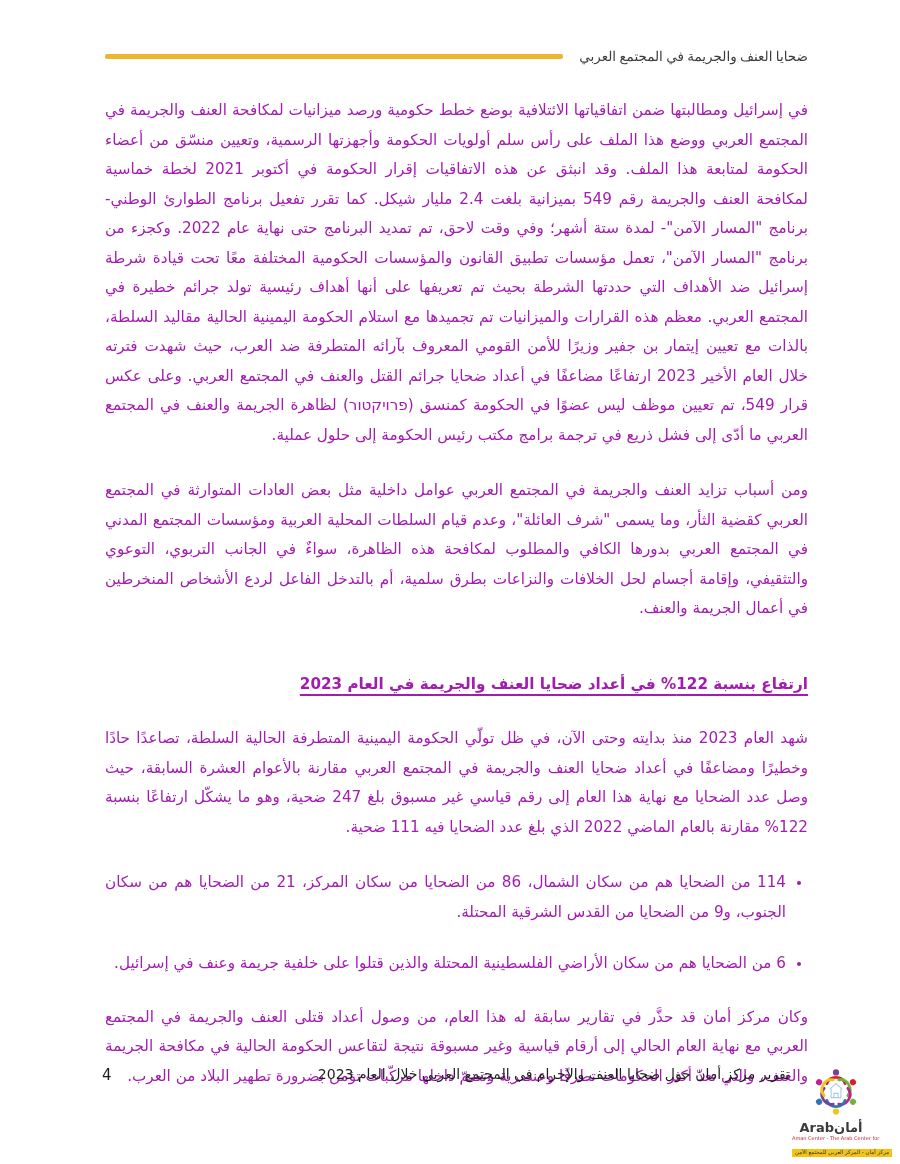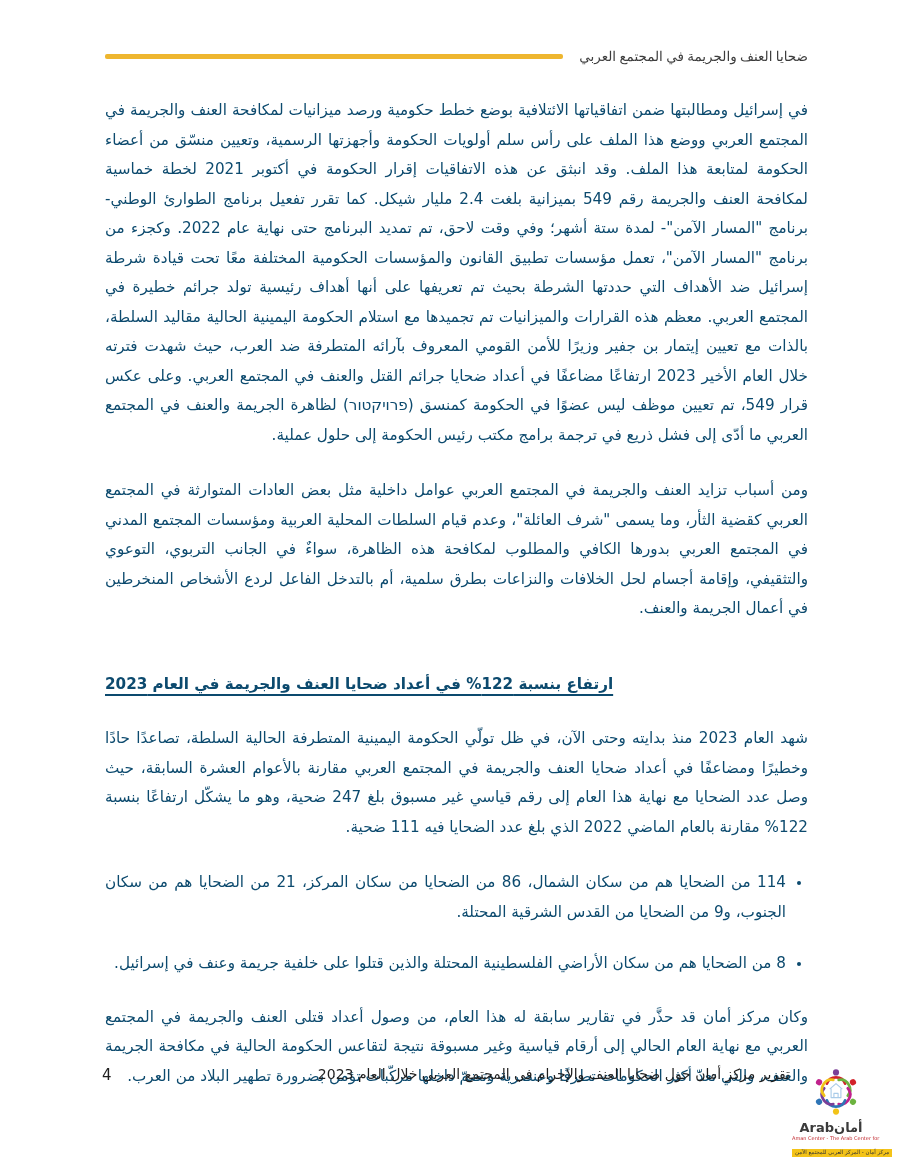--- a/index.html
+++ b/index.html
@@ -28,28 +28,28 @@
   }
 
   
   .doc-content {
     position: absolute;
     top: 96px; left: 105px; right: 92px;
     direction: rtl;
     text-align: justify;
     font-size: 15.2px;
     line-height: 29.5px;
-    color: #0c4a6e;
+    color: #a21caf;
   }
   .doc-content p { margin: 0 0 26px 0; }
   .doc-content p.closing { margin-bottom: 0; }
 
   .section-heading {
     margin: 46px 0 25px 0;
-    text-align: left;
+    text-align: right;
     font-weight: bold;
     font-size: 15.2px;
   }
   .section-heading span {
     text-decoration: underline;
     text-underline-offset: 5px;
     text-decoration-thickness: 1.5px;
   }
 
   ul.victim-list {
@@ -113,21 +113,21 @@
   <p>ومن أسباب تزايد العنف والجريمة في المجتمع العربي عوامل داخلية مثل بعض العادات المتوارثة في المجتمع العربي كقضية الثأر، وما يسمى "شرف العائلة"، وعدم قيام السلطات المحلية العربية ومؤسسات المجتمع المدني في المجتمع العربي بدورها الكافي والمطلوب لمكافحة هذه الظاهرة، سواءٌ في الجانب التربوي، التوعوي والتثقيفي، وإقامة أجسام لحل الخلافات والنزاعات بطرق سلمية، أم بالتدخل الفاعل لردع الأشخاص المنخرطين في أعمال الجريمة والعنف.</p>
 
   <div class="section-heading">
     <span>ارتفاع بنسبة 122% في أعداد ضحايا العنف والجريمة في العام 2023</span>
   </div>
 
   <p>شهد العام 2023 منذ بدايته وحتى الآن، في ظل تولّي الحكومة اليمينية المتطرفة الحالية السلطة، تصاعدًا حادًا وخطيرًا ومضاعفًا في أعداد ضحايا العنف والجريمة في المجتمع العربي مقارنة بالأعوام العشرة السابقة، حيث وصل عدد الضحايا مع نهاية هذا العام إلى رقم قياسي غير مسبوق بلغ 247 ضحية، وهو ما يشكّل ارتفاعًا بنسبة 122% مقارنة بالعام الماضي 2022 الذي بلغ عدد الضحايا فيه 111 ضحية.</p>
 
   <ul class="victim-list">
     <li>114 من الضحايا هم من سكان الشمال،  86 من الضحايا من سكان المركز، 21 من الضحايا هم من سكان الجنوب، و9 من الضحايا من القدس الشرقية المحتلة.</li>
-    <li>8 من الضحايا هم من سكان الأراضي الفلسطينية المحتلة والذين قتلوا على خلفية جريمة وعنف في إسرائيل.</li>
+    <li>6 من الضحايا هم من سكان الأراضي الفلسطينية المحتلة والذين قتلوا على خلفية جريمة وعنف في إسرائيل.</li>
   </ul>
 
   <p class="closing">وكان مركز أمان قد حذَّر في تقارير سابقة له هذا العام، من وصول أعداد قتلى العنف والجريمة في المجتمع العربي مع نهاية العام الحالي إلى أرقام قياسية وغير مسبوقة نتيجة لتقاعس الحكومة الحالية في مكافحة الجريمة والعنف، والتي تعدّ أكثر الحكومات تطرفًا وعنصرية وتضمّ داخلها مركّبات تؤمن بضرورة تطهير البلاد من العرب.</p>
 </div>
 
 <div class="footer-page-number">4</div>
 <div class="footer-report-title">تقرير مركز أمان حول ضحايا العنف والإجرام في المجتمع العربي خلال العام 2023</div>
 
 <div class="aman-logo">
   <svg viewBox="0 0 100 76" aria-hidden="true">

